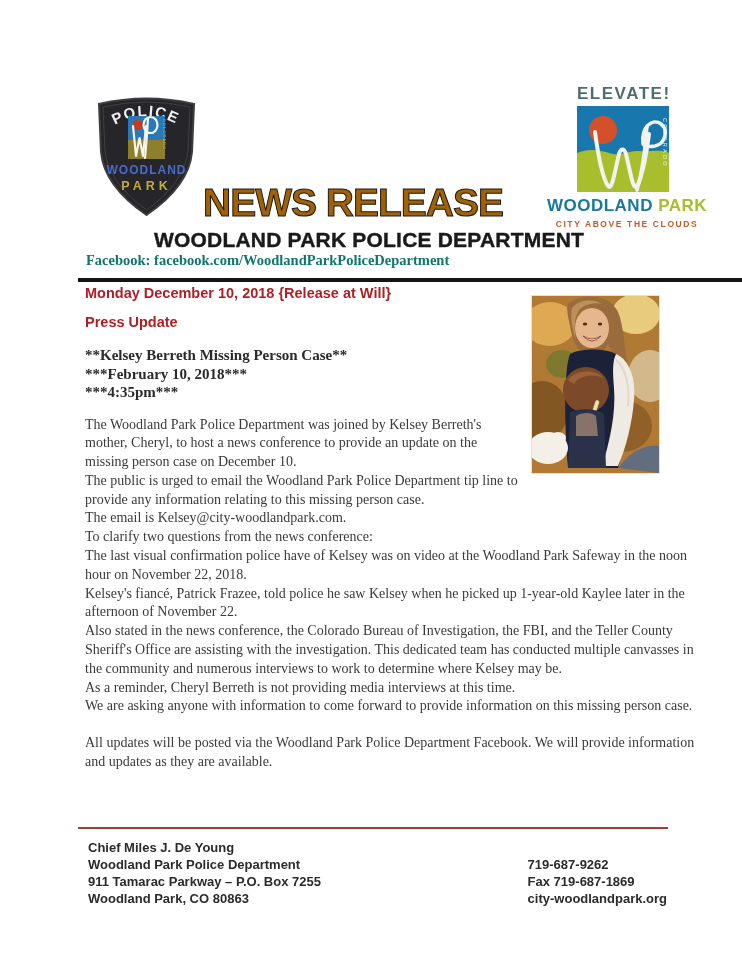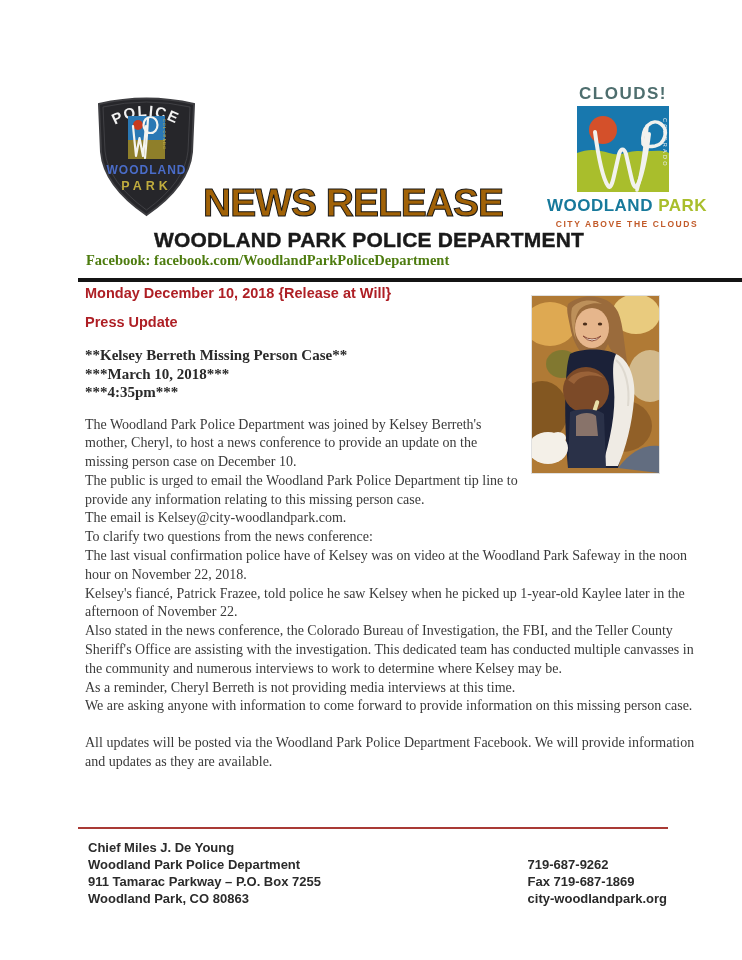--- a/index.html
+++ b/index.html
@@ -27,21 +27,21 @@
     color:#a16207; -webkit-text-stroke:1px #161616; white-space:nowrap;
   }
   .sub-title {
     position:absolute; left:121px; top:228px; width:496px; text-align:center;
     font-size:21px; font-weight:bold; letter-spacing:0.2px; color:#1a1a1a;
     -webkit-text-stroke:0.4px #1a1a1a; white-space:nowrap;
   }
   .fb-link {
     position:absolute; left:86px; top:252px;
     font-family:"Liberation Serif", serif; font-weight:bold; font-size:14.5px;
-    color:#4d7c0f; text-decoration:none; white-space:nowrap;text-align:right;
+    color:#0f766e; text-decoration:none; white-space:nowrap;text-align:right;
   }
   .top-rule { position:absolute; left:78px; top:278px; width:664px; height:4px; background:#141414; }
 
   
   .content { position:absolute; left:85px; top:285px; width:620px; }
   .photo-float {
     float:right; width:127px; height:177px; margin:10px 45px 10px 12px;
     border:1px solid #e0e0e0; box-sizing:content-box; overflow:hidden;
   }
   .red-line-1 { margin:0 0 13px 0; font-size:14.5px; font-weight:bold; color:#AE1F25; }
@@ -82,21 +82,21 @@
       <path d="M40,34 L43,64 L46.5,46 L50,64 L53,34" fill="none" stroke="#F4F4F0" stroke-width="2.2" stroke-linejoin="round" stroke-linecap="round"></path>
       <ellipse cx="57.5" cy="33" rx="7" ry="8" fill="none" stroke="#F4F4F0" stroke-width="2.2"></ellipse>
       <path d="M55,26 C54,44 53,56 52,66" fill="none" stroke="#F4F4F0" stroke-width="2.2" stroke-linecap="round"></path>
       <text transform="translate(69.5,27) rotate(90)" font-size="3.8" letter-spacing="1.2" fill="#C8B44A">COLORADO</text>
       <text x="53.5" y="82" text-anchor="middle" font-size="12" font-weight="bold" fill="#4A6CC8" letter-spacing="1">WOODLAND</text>
       <text x="53.5" y="98" text-anchor="middle" font-size="12.5" font-weight="bold" fill="#C0AC3E" letter-spacing="4">PARK</text>
     </svg>
   </div>
 
   <div class="elevate-wrap">
-    <div class="elevate-word">CLOUDS!</div>
+    <div class="elevate-word">ELEVATE!</div>
     <svg class="elevate-square" width="92" height="86" viewBox="0 0 92 86">
       <rect x="0" y="0" width="92" height="86" fill="#1878AE"></rect>
       <circle cx="26" cy="24" r="14" fill="#D4502A"></circle>
       <path d="M0,47 C12,42 22,44 32,47 C45,51 52,44 62,45 C74,46 84,43 92,47 L92,86 L0,86 Z" fill="#A9BE2C"></path>
       <path d="M18,26 C22,56 27,74 31,80 C33,83 35,79 37,70 L42,48 C44,42 47,42 49,48 L54,70 C56,79 58,83 60,80 C64,74 69,52 72,28" fill="none" stroke="#F2F2EE" stroke-width="4" stroke-linecap="round"></path>
       <path d="M66,38 C64,20 76,12 84,18 C92,24 88,38 78,40 C72,41 67,40 66,38 Z" fill="none" stroke="#F2F2EE" stroke-width="3.5" stroke-linecap="round"></path>
       <path d="M70,20 C68,45 64,70 60,84" fill="none" stroke="#F2F2EE" stroke-width="3.5" stroke-linecap="round"></path>
       <text transform="translate(86,12) rotate(90)" font-size="5.5" letter-spacing="2.3" fill="#E8EEF0">COLORADO</text>
     </svg>
     <div class="elevate-name">
@@ -152,21 +152,21 @@
       </svg>
     </div>
 
     <p class="red-line-1">Monday December 10, 2018 {Release at Will}</p>
     <p class="red-line-2">Press Update</p>
 
     <div class="case-block">
 
         <p class="case-line">**Kelsey Berreth Missing Person Case**</p>
 
-        <p class="case-line">***March 10, 2018***</p>
+        <p class="case-line">***February 10, 2018***</p>
 
         <p class="case-line">***4:35pm***</p>
       </div>
 
     <div>
 
         <p class="body-p">The Woodland Park Police Department was joined by Kelsey Berreth's mother, Cheryl, to host a news conference to provide an update on the missing person case on December 10.</p>
 
         <p class="body-p">The public is urged to email the Woodland Park Police Department tip line to provide any information relating to this missing person case.</p>
 

